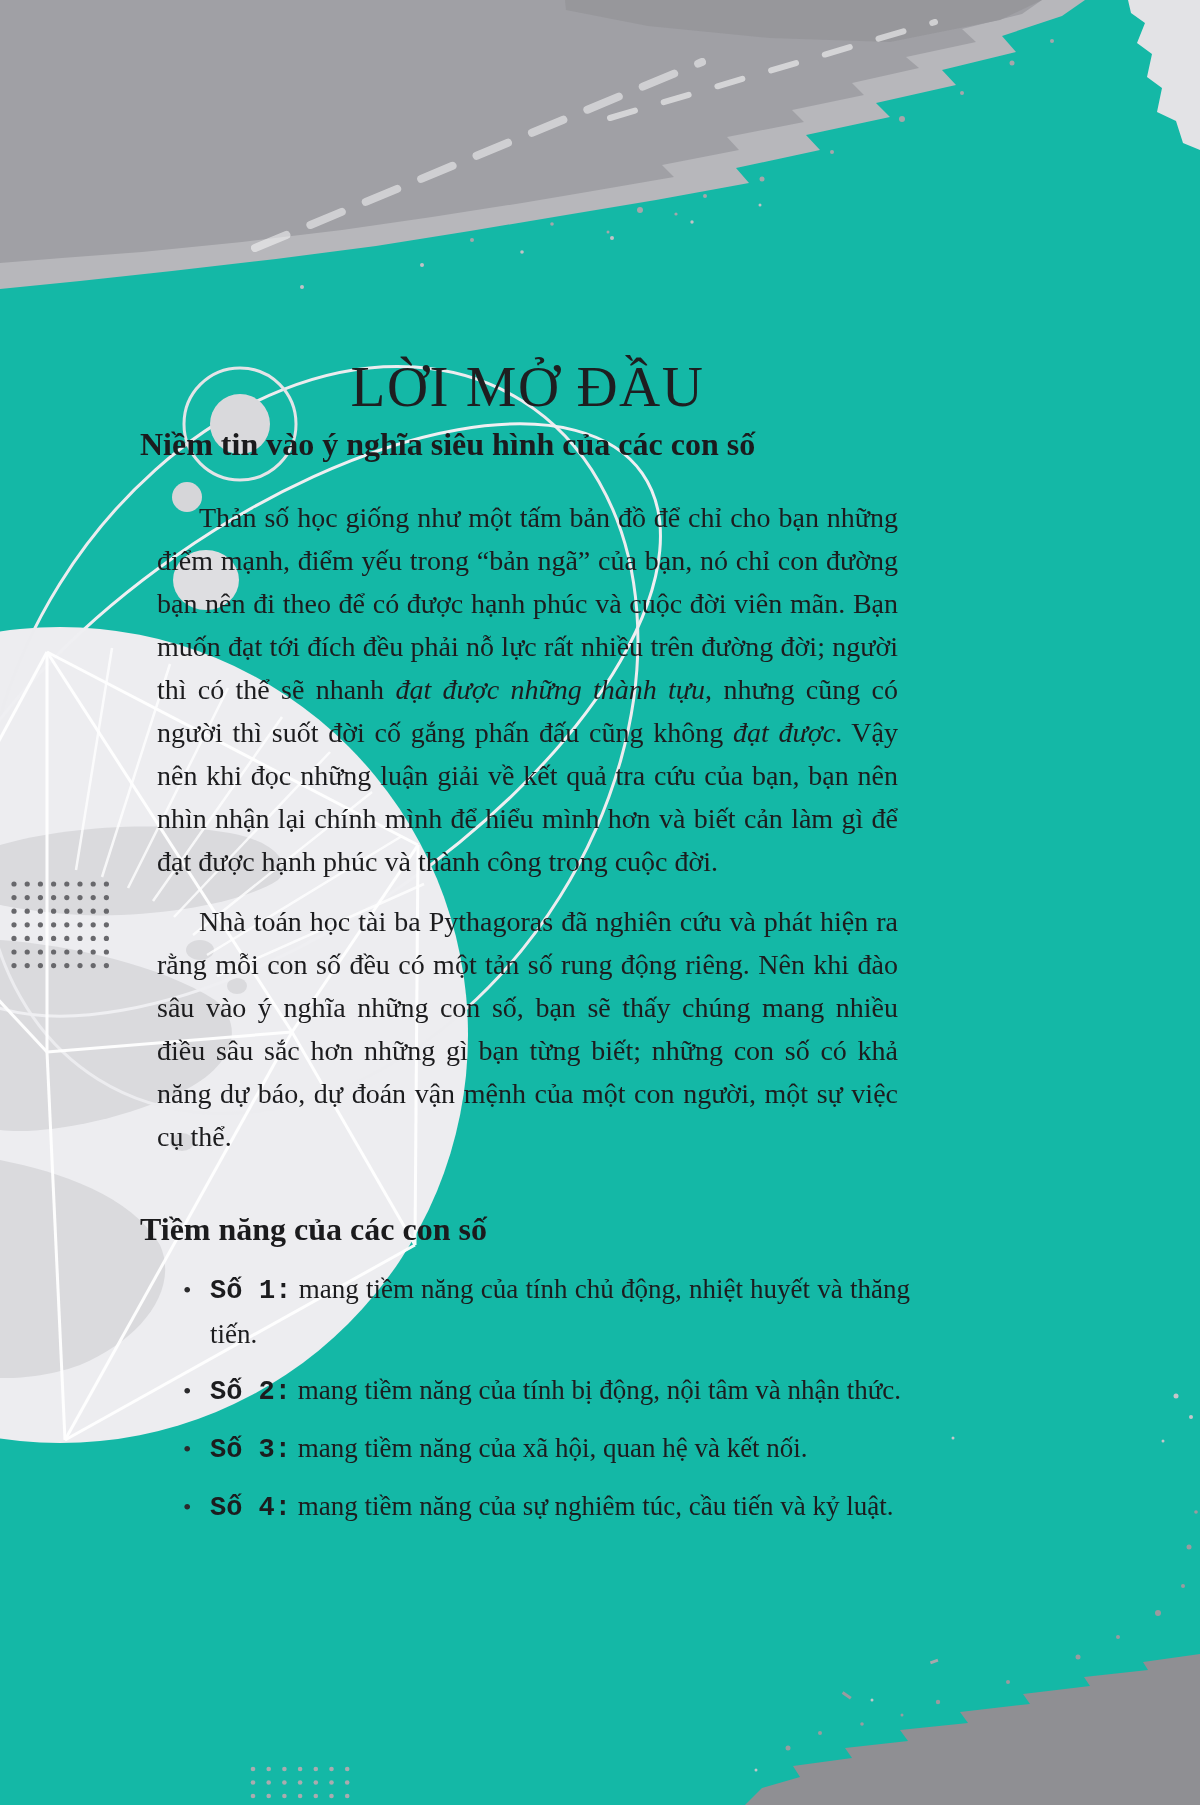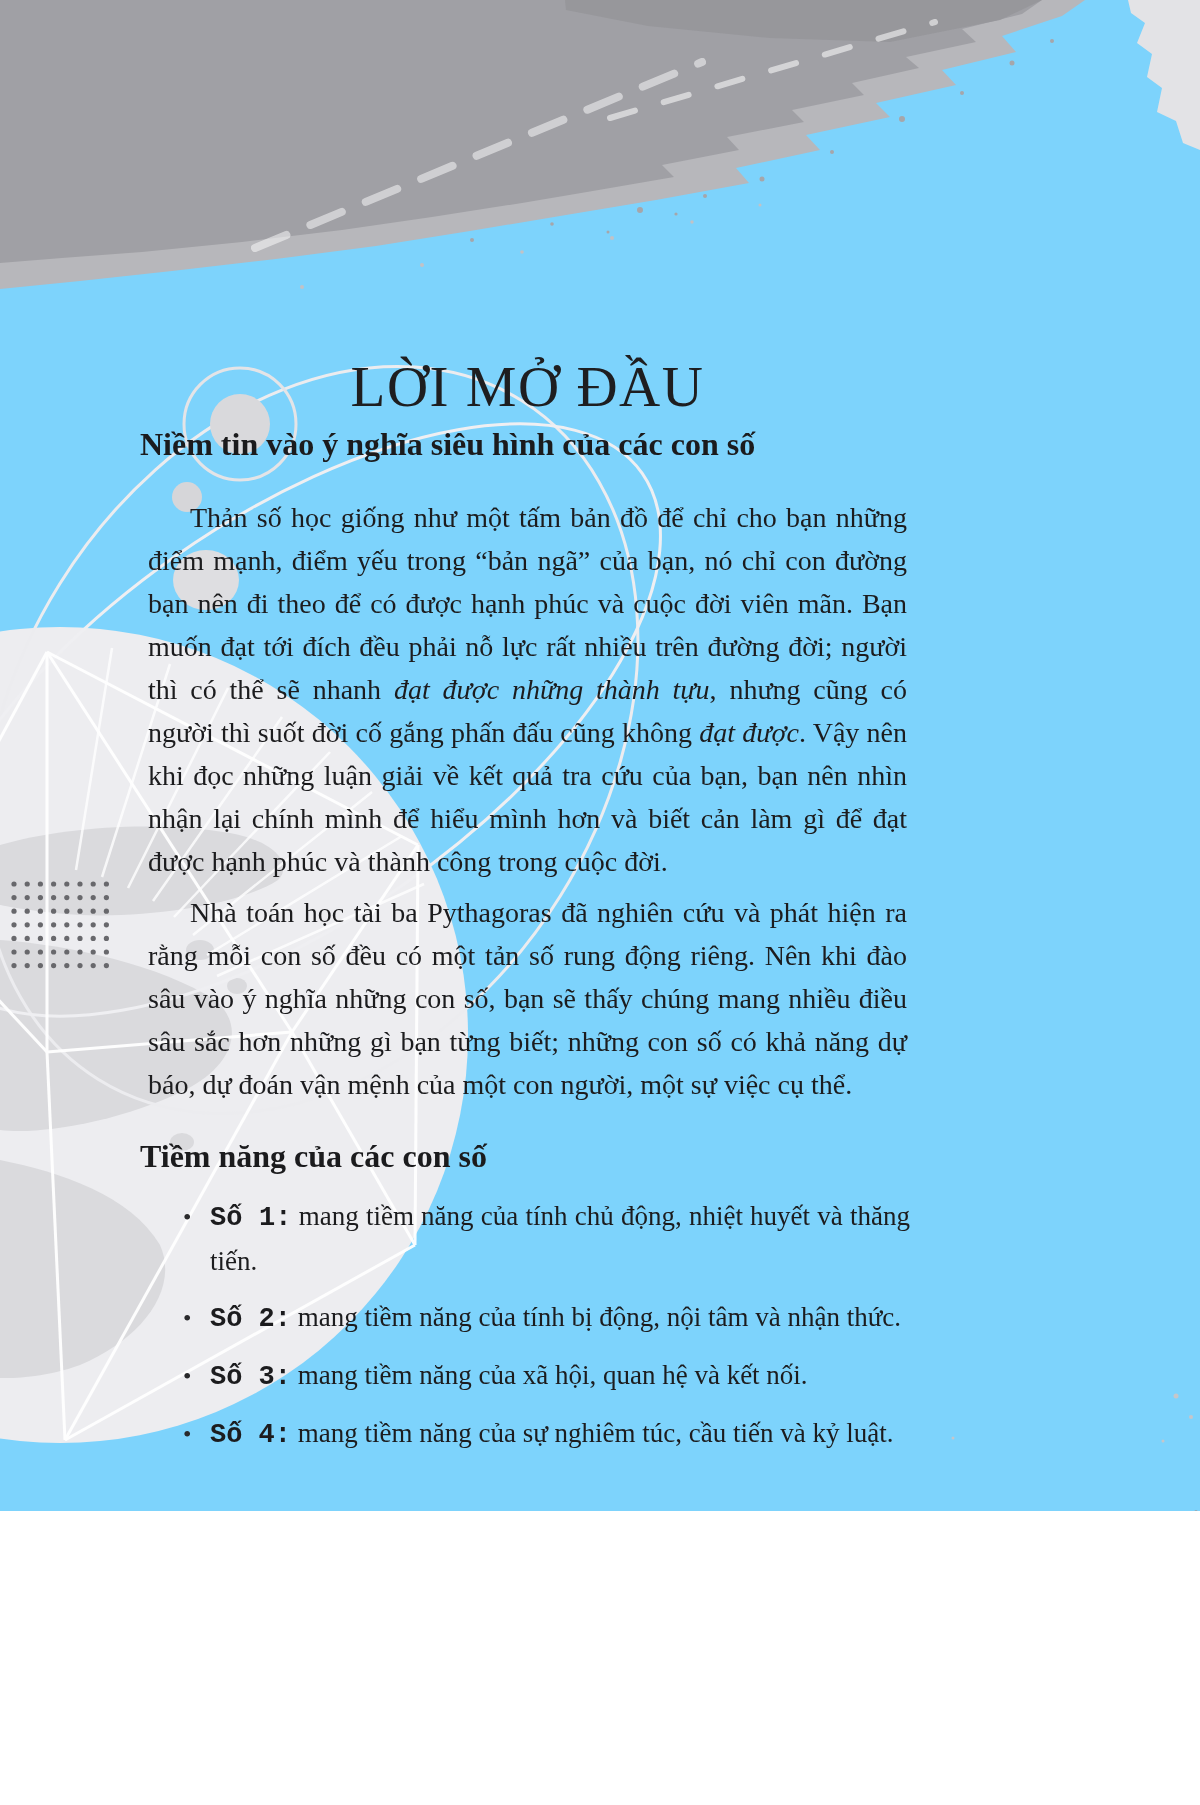--- a/index.html
+++ b/index.html
@@ -1,42 +1,42 @@
 <!DOCTYPE html>
 <html><head>
 <meta charset="utf-8">
 <style>
   html,body{margin:0;padding:0;background:#ffffff;}
   .page{
     position:relative;
-    width:1200px;height:1511px;
-    background:#7dd3fc;
+    width:1200px;height:1805px;
+    background:#14b8a6;
     overflow:hidden;
     font-family:"Liberation Serif","DejaVu Serif",serif;
     color:#1c1c1e;
   }
   svg.decor{position:absolute;left:0;top:0;z-index:0;}
   .content{
     position:absolute;left:140px;top:0;width:775px;z-index:1;
   }
   h1.page-title{
     margin:352px 0 0 0;
     font-size:57px;line-height:70px;
     font-weight:400;letter-spacing:1.5px;
     text-align:center;color:#1e1e20;
   }
   h2.sec{
     font-size:32px;line-height:44px;font-weight:700;color:#1b1b1d;
     margin:0;
   }
   h2.sec-1{}
-  h2.sec-2{margin-top:28px;}
+  h2.sec-2{margin-top:49px;}
   .paragraphs{margin-top:30px;}
   p.body-para{
-    margin:8px;font-size:28px;line-height:43px;
+    margin:17px;font-size:28px;line-height:43px;
     text-align:justify;text-indent:42px;color:#1c1c1e;
   }
   p.body-para .em{font-style:italic;}
   ul.potential{
     list-style:none;margin:17px 0 0 0;padding:0 0 0 70px;width:700px;
   }
   ul.potential li{
     position:relative;font-size:27px;line-height:43px;margin:0 0 13px 0;
     text-align:justify;color:#1c1c1e;
   }

